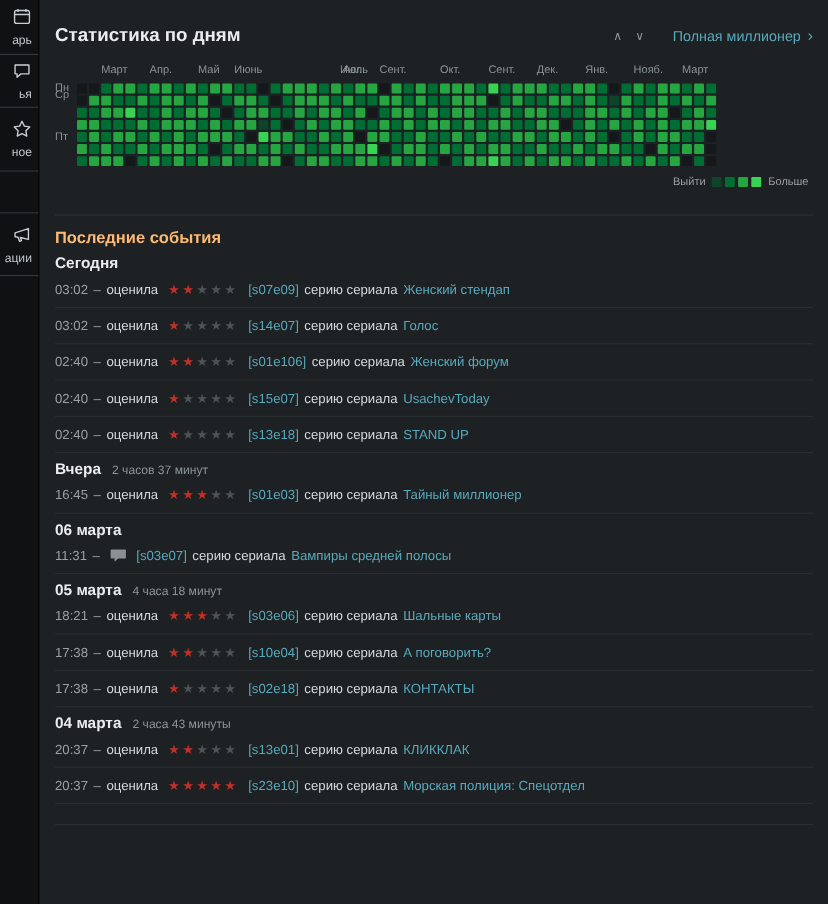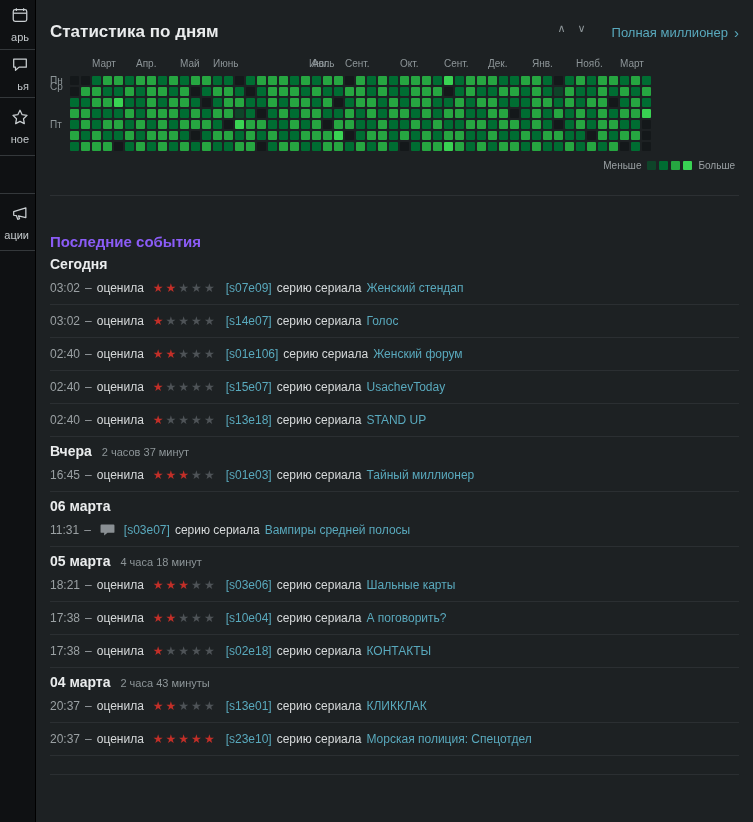--- a/index.html
+++ b/index.html
@@ -24,21 +24,21 @@
     overflow:hidden; cursor:pointer;
   }
   .ls-item svg { flex:none; }
   .ls-label { font-size:11px; color:#c3c8cb; white-space:nowrap; }
 
   
   main { flex:1; min-width:0; background:#1d2123; }
   .main-inner { padding:22px 14px 0 14px; }
 
   .stats-section { border-bottom:1px solid #2c3033; padding-bottom:24px; }
-  .stats-header { display:flex; }
+  .stats-header { display:flex; align-items:center; }
   .stats-title { margin:0; font-size:17px; font-weight:bold; color:#eaeced; flex:1; }
   .collapse-controls { display:flex; gap:12px; margin-right:26px; }
   .collapse-controls span { color:#8d9598; font-size:11px; cursor:pointer; }
   .full-stats { display:flex; align-items:center; gap:6px; color:var(--link); font-size:13px; text-decoration:none; cursor:pointer; }
   .full-stats .chev { font-size:15px; line-height:1; }
 
   .months { position:relative; height:13px; margin:16px 0 5px 20px; }
   .months span { position:absolute; top:0; font-size:10px; color:#8d9598; white-space:nowrap; }
 
   .grid-row { display:flex; }
@@ -51,21 +51,21 @@
     grid-auto-columns:9px;
     gap:2px;
   }
   .cell { width:9px; height:9px; border-radius:1px; }
 
   .legend { display:flex; justify-content:flex-end; align-items:center; gap:6px; margin-top:9px; padding-right:4px; font-size:10px; color:#9aa0a3; }
   .legend-cells { display:flex; gap:3px; }
   .legend-cells .cell { width:9px; height:9px; }
 
   
-  .events-title { font-size:15px; font-weight:bold; color:#8b5cf6; margin:37px 0 0 0; }
+  .events-title { font-size:15px; font-weight:bold; color:#fdba74; margin:12px 0 0 0; }
   .event-group { margin-top:6px; }
   .group-heading { display:flex; align-items:baseline; gap:10px; margin-top:2px; }
   .group-title { font-size:14px; font-weight:bold; color:#eaeced; }
   .group-duration { font-size:11px; color:#8d9598; }
   .event-row {
     display:flex; align-items:center; gap:5px;
     padding:9px 0; border-bottom:1px solid #2b2f32; white-space:nowrap;
   }
   .ev-time { color:#9aa0a3; }
   .ev-dash { color:#9aa0a3; }
@@ -527,21 +527,21 @@
               <div class="cell" style="background: rgb(0, 109, 50);"></div>
               <div class="cell" style="background: rgb(38, 166, 65);"></div>
               <div class="cell" style="background: rgb(0, 109, 50);"></div>
               <div class="cell" style="background: rgb(57, 211, 83);"></div>
               <div class="cell" style="background: rgb(20, 24, 26);"></div>
               <div class="cell" style="background: rgb(20, 24, 26);"></div>
               <div class="cell" style="background: rgb(20, 24, 26);"></div>
             </div>
         </div>
         <div class="legend">
-          <span>Меньше</span>
+          <span>Выйти</span>
           <span class="legend-cells" id="legendCells">
               <div class="cell" style="background: rgb(14, 68, 41);"></div>
               <div class="cell" style="background: rgb(0, 109, 50);"></div>
               <div class="cell" style="background: rgb(38, 166, 65);"></div>
               <div class="cell" style="background: rgb(57, 211, 83);"></div>
             </span>
           <span>Больше</span>
         </div>
       </section>
 

